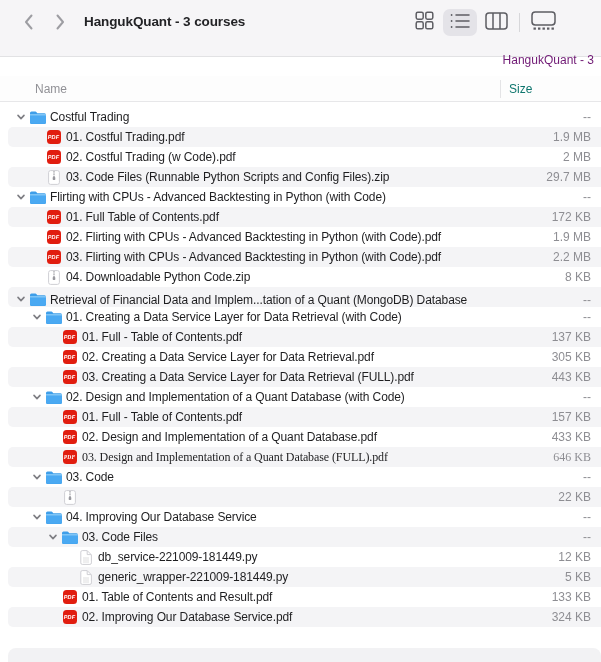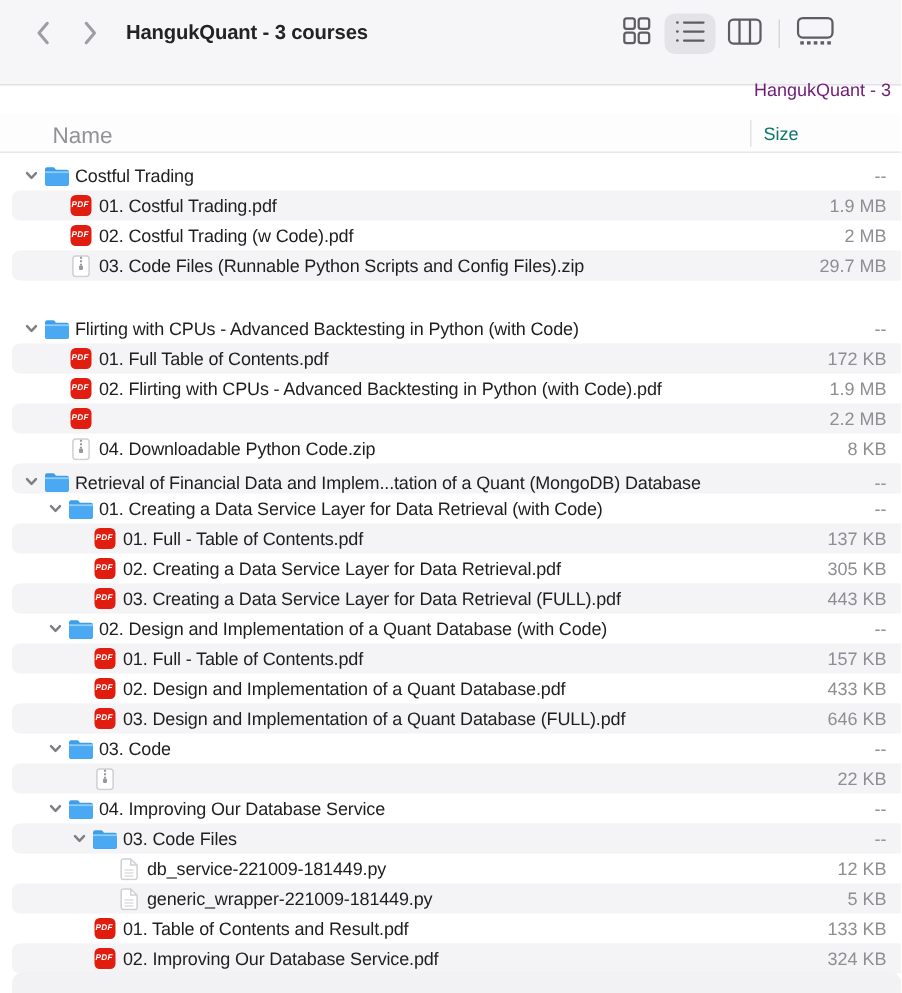--- a/index.html
+++ b/index.html
@@ -13,21 +13,21 @@
   .nav-back{left:16px;}
   .nav-forward{left:48px;}
   .win-title{position:absolute;left:84px;top:14px;font-size:13.5px;font-weight:700;color:#232326;letter-spacing:-0.1px;}
   .view-switcher{position:absolute;top:8px;left:406px;height:28px;display:flex;align-items:center;}
   .view-btn{width:34px;height:27px;display:flex;align-items:center;justify-content:center;background:none;border:none;border-radius:7px;padding:0;margin:0 1px;cursor:default;}
   .view-btn.selected{background:#e4e3e8;}
   .vs-divider{width:1px;height:19px;background:#d7d7da;margin:0 5px;}
   .pane-title{position:absolute;right:7px;top:53px;font-size:12px;color:#701a75;}
   
   .col-header{position:absolute;top:76px;left:0;right:0;height:26px;background:#fdfdfd;border-bottom:1px solid #e7e7e9;box-sizing:border-box;}
-  .col-name{position:absolute;left:35px;top:6px;font-size:15px;color:#919196;cursor:default;}
+  .col-name{position:absolute;left:35px;top:6px;font-size:12px;color:#919196;cursor:default;}
   .col-divider{position:absolute;left:500px;top:4px;height:18px;width:1px;background:#e4e4e6;}
   .col-size{position:absolute;left:509px;top:6px;font-size:12px;color:#0f766e;cursor:default;}
   
   .file-list{position:absolute;top:103px;left:0;right:0;padding-top:4px;}
   .row{height:20px;display:flex;align-items:center;margin-left:8px;border-radius:5px 0 0 5px;box-sizing:border-box;}
   .row.striped{background:#f4f4f6;}
   .chev-slot{width:16px;height:16px;display:flex;align-items:center;justify-content:center;flex:0 0 auto;}
   .icon{width:17px;height:16px;display:flex;align-items:center;justify-content:center;flex:0 0 auto;}
   .name{margin-left:4px;font-size:12px;color:#1e1e20;white-space:nowrap;letter-spacing:-0.1px;}
   .size{margin-left:auto;padding-right:10px;font-size:12px;color:#8e8e93;white-space:nowrap;}
@@ -166,21 +166,21 @@
     <span class="icon">
           <svg width="12" height="15" viewBox="0 0 12 15">
             <rect x="0.6" y="0.6" width="10.8" height="13.8" rx="2" fill="#ffffff" stroke="#cfcfd4" stroke-width="1"></rect>
             <line x1="6" y1="1.2" x2="6" y2="7" stroke="#97979d" stroke-width="1.4" stroke-dasharray="1.3 1"></line>
             <rect x="4.7" y="7" width="2.6" height="3" rx="0.7" fill="#97979d"></rect>
           </svg>
         </span>
     <span class="name">03. Code Files (Runnable Python Scripts and Config Files).zip</span>
     <span class="size">29.7 MB</span>
   </div>
-      <div class="row" style="padding-left: 5px; margin-top: 22px;">
+      <div class="row" style="padding-left: 5px;">
     <span class="chev-slot">
       <svg width="10" height="10" viewBox="0 0 10 10">
             <path d="M2 3.4 L5 6.6 L8 3.4" fill="none" stroke="#7e7e84" stroke-width="1.6" stroke-linecap="round" stroke-linejoin="round"></path>
           </svg>
     </span>
     <span class="icon">
           <svg width="16" height="13" viewBox="0 0 16 13">
             <path d="M1.5 0.5 h4 a1 1 0 0 1 0.8 0.4 l1 1.3 h7.2 a1.5 1.5 0 0 1 1.5 1.5 v7.8 a1.5 1.5 0 0 1 -1.5 1.5 h-13 a1.5 1.5 0 0 1 -1.5 -1.5 v-9.5 a1.5 1.5 0 0 1 1.5 -1.5 z" fill="#3e9ee9"></path>
             <path d="M0 3.2 h16 v7.8 a1.8 1.8 0 0 1 -1.8 1.8 h-12.4 a1.8 1.8 0 0 1 -1.8 -1.8 z" fill="#4aa9f2"></path>
             <rect x="0" y="3.2" width="16" height="1.2" fill="#8ecdf8"></rect>
@@ -215,20 +215,21 @@
   </div>
       <div class="row striped" style="padding-left: 21px;">
     <span class="chev-slot" style="visibility: hidden;">
       <svg width="10" height="10" viewBox="0 0 10 10">
             <path d="M2 3.4 L5 6.6 L8 3.4" fill="none" stroke="#7e7e84" stroke-width="1.6" stroke-linecap="round" stroke-linejoin="round"></path>
           </svg>
     </span>
     <span class="icon">
           <span class="pdf-badge">PDF</span>
         </span>
+    <span class="name">03. Flirting with CPUs - Advanced Backtesting in Python (with Code).pdf</span>
     <span class="size">2.2 MB</span>
   </div>
       <div class="row" style="padding-left: 21px;">
     <span class="chev-slot" style="visibility: hidden;">
       <svg width="10" height="10" viewBox="0 0 10 10">
             <path d="M2 3.4 L5 6.6 L8 3.4" fill="none" stroke="#7e7e84" stroke-width="1.6" stroke-linecap="round" stroke-linejoin="round"></path>
           </svg>
     </span>
     <span class="icon">
           <svg width="12" height="15" viewBox="0 0 12 15">
@@ -341,21 +342,21 @@
       <svg width="10" height="10" viewBox="0 0 10 10">
             <path d="M2 3.4 L5 6.6 L8 3.4" fill="none" stroke="#7e7e84" stroke-width="1.6" stroke-linecap="round" stroke-linejoin="round"></path>
           </svg>
     </span>
     <span class="icon">
           <span class="pdf-badge">PDF</span>
         </span>
     <span class="name">02. Design and Implementation of a Quant Database.pdf</span>
     <span class="size">433 KB</span>
   </div>
-      <div class="row striped" style="padding-left: 37px;">
+      <div class="row striped" style="padding-left: 37px; font-family: Liberation Serif, serif;">
     <span class="chev-slot" style="visibility: hidden;">
       <svg width="10" height="10" viewBox="0 0 10 10">
             <path d="M2 3.4 L5 6.6 L8 3.4" fill="none" stroke="#7e7e84" stroke-width="1.6" stroke-linecap="round" stroke-linejoin="round"></path>
           </svg>
     </span>
     <span class="icon">
           <span class="pdf-badge">PDF</span>
         </span>
     <span class="name">03. Design and Implementation of a Quant Database (FULL).pdf</span>
     <span class="size">646 KB</span>

